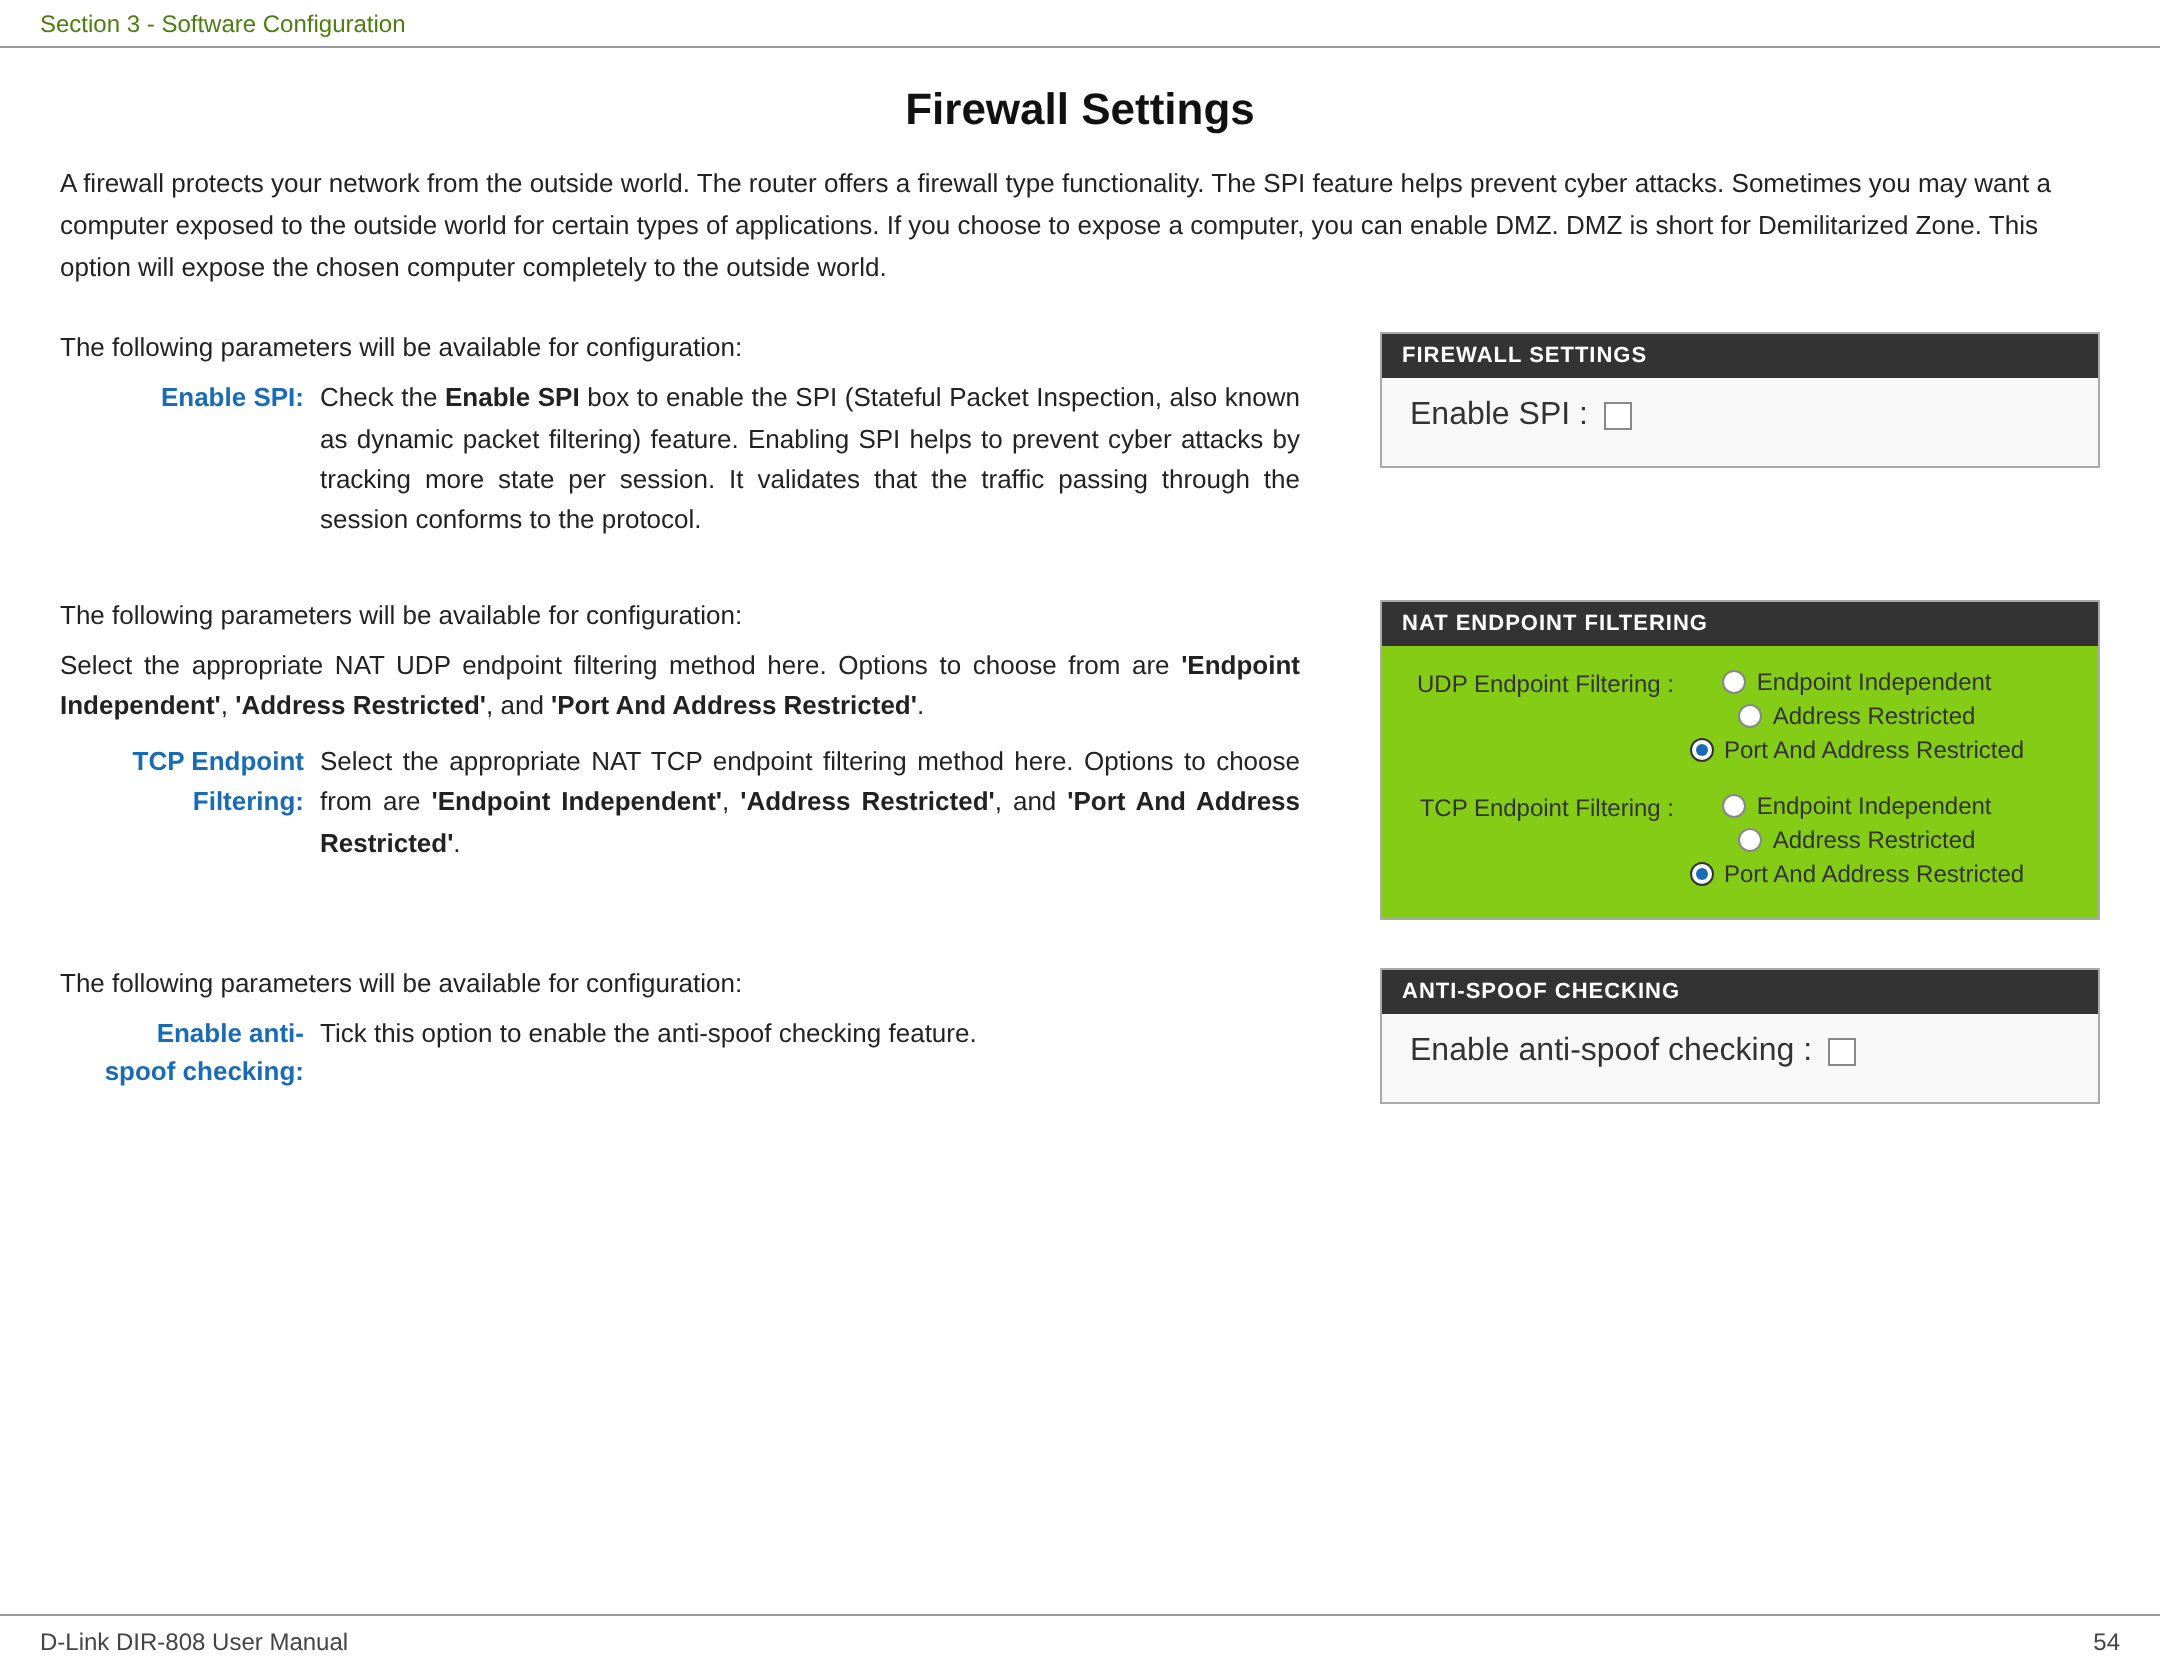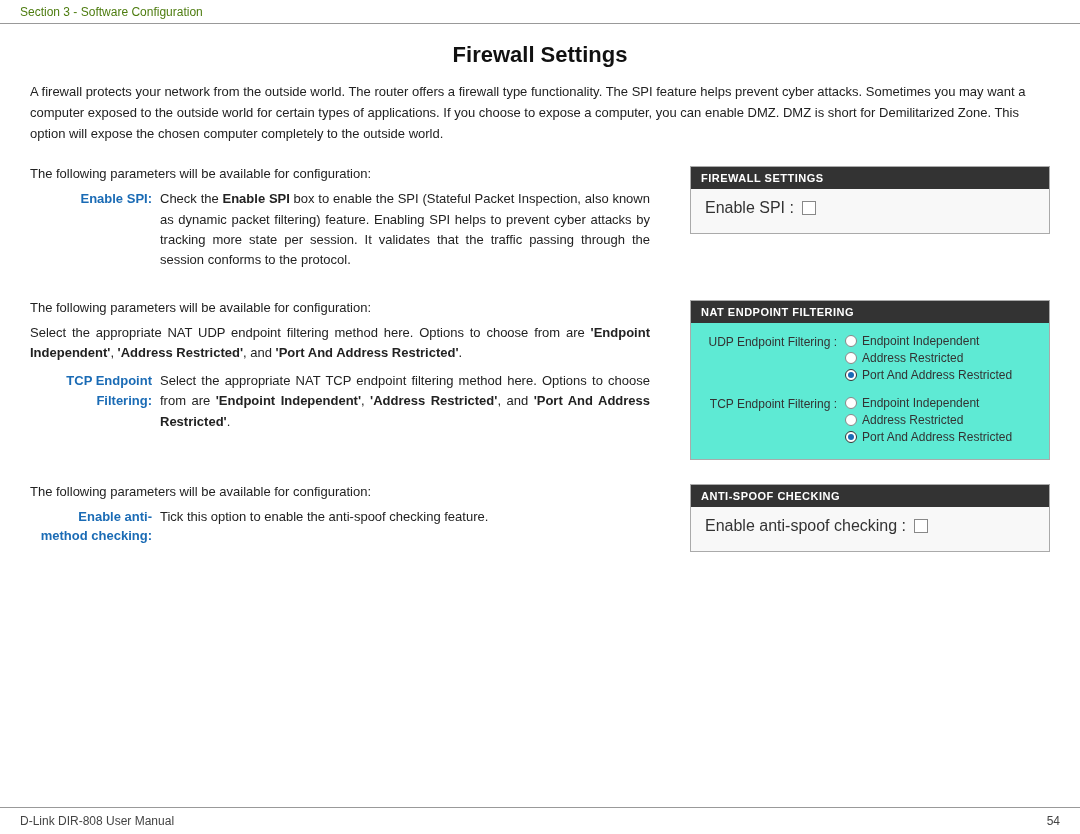--- a/index.html
+++ b/index.html
@@ -118,21 +118,21 @@
     }
     .ui-checkbox {
       width: 14px;
       height: 14px;
       border: 1px solid #888;
       background: #fff;
       display: inline-block;
     }
     
     .nat-panel-body {
-      background: #5eead4;
+      background: #84cc16;
       padding: 10px 14px;
     }
     .nat-filter-group {
       display: flex;
       align-items: flex-start;
       margin-bottom: 4px;
     }
     .nat-filter-label {
       text-align: right;
       color: #333;
@@ -149,20 +149,21 @@
       flex-direction: column;
       gap: 1px;
     }
     .nat-radio-row {
       display: flex;
       align-items: center;
       gap: 5px;
       font-size: 12px;
       color: #333;
       padding: 1px 0;
+      justify-content: center;
     }
     .radio-circle {
       width: 12px;
       height: 12px;
       border-radius: 50%;
       border: 1px solid #888;
       background: #fff;
       display: inline-flex;
       align-items: center;
       justify-content: center;
@@ -290,21 +291,21 @@
         </div>
       </div>
     </div>
 
     <div class="section-block">
       <div class="section-left">
         <div class="section-params-header">The following parameters will be available for configuration:</div>
         <div class="param-row">
           <div class="param-label">
             <span>Enable anti-</span><br>
-            <span>method checking:</span>
+            <span>spoof checking:</span>
           </div>
           <div class="param-desc">Tick this option to enable the anti-spoof checking feature.</div>
         </div>
       </div>
       <div class="section-right">
         <div class="ui-panel">
           <div class="ui-panel-header">ANTI-SPOOF CHECKING</div>
           <div class="ui-panel-body">
             <div class="ui-field-row">
               <div class="ui-field-label">Enable anti-spoof checking :</div>

